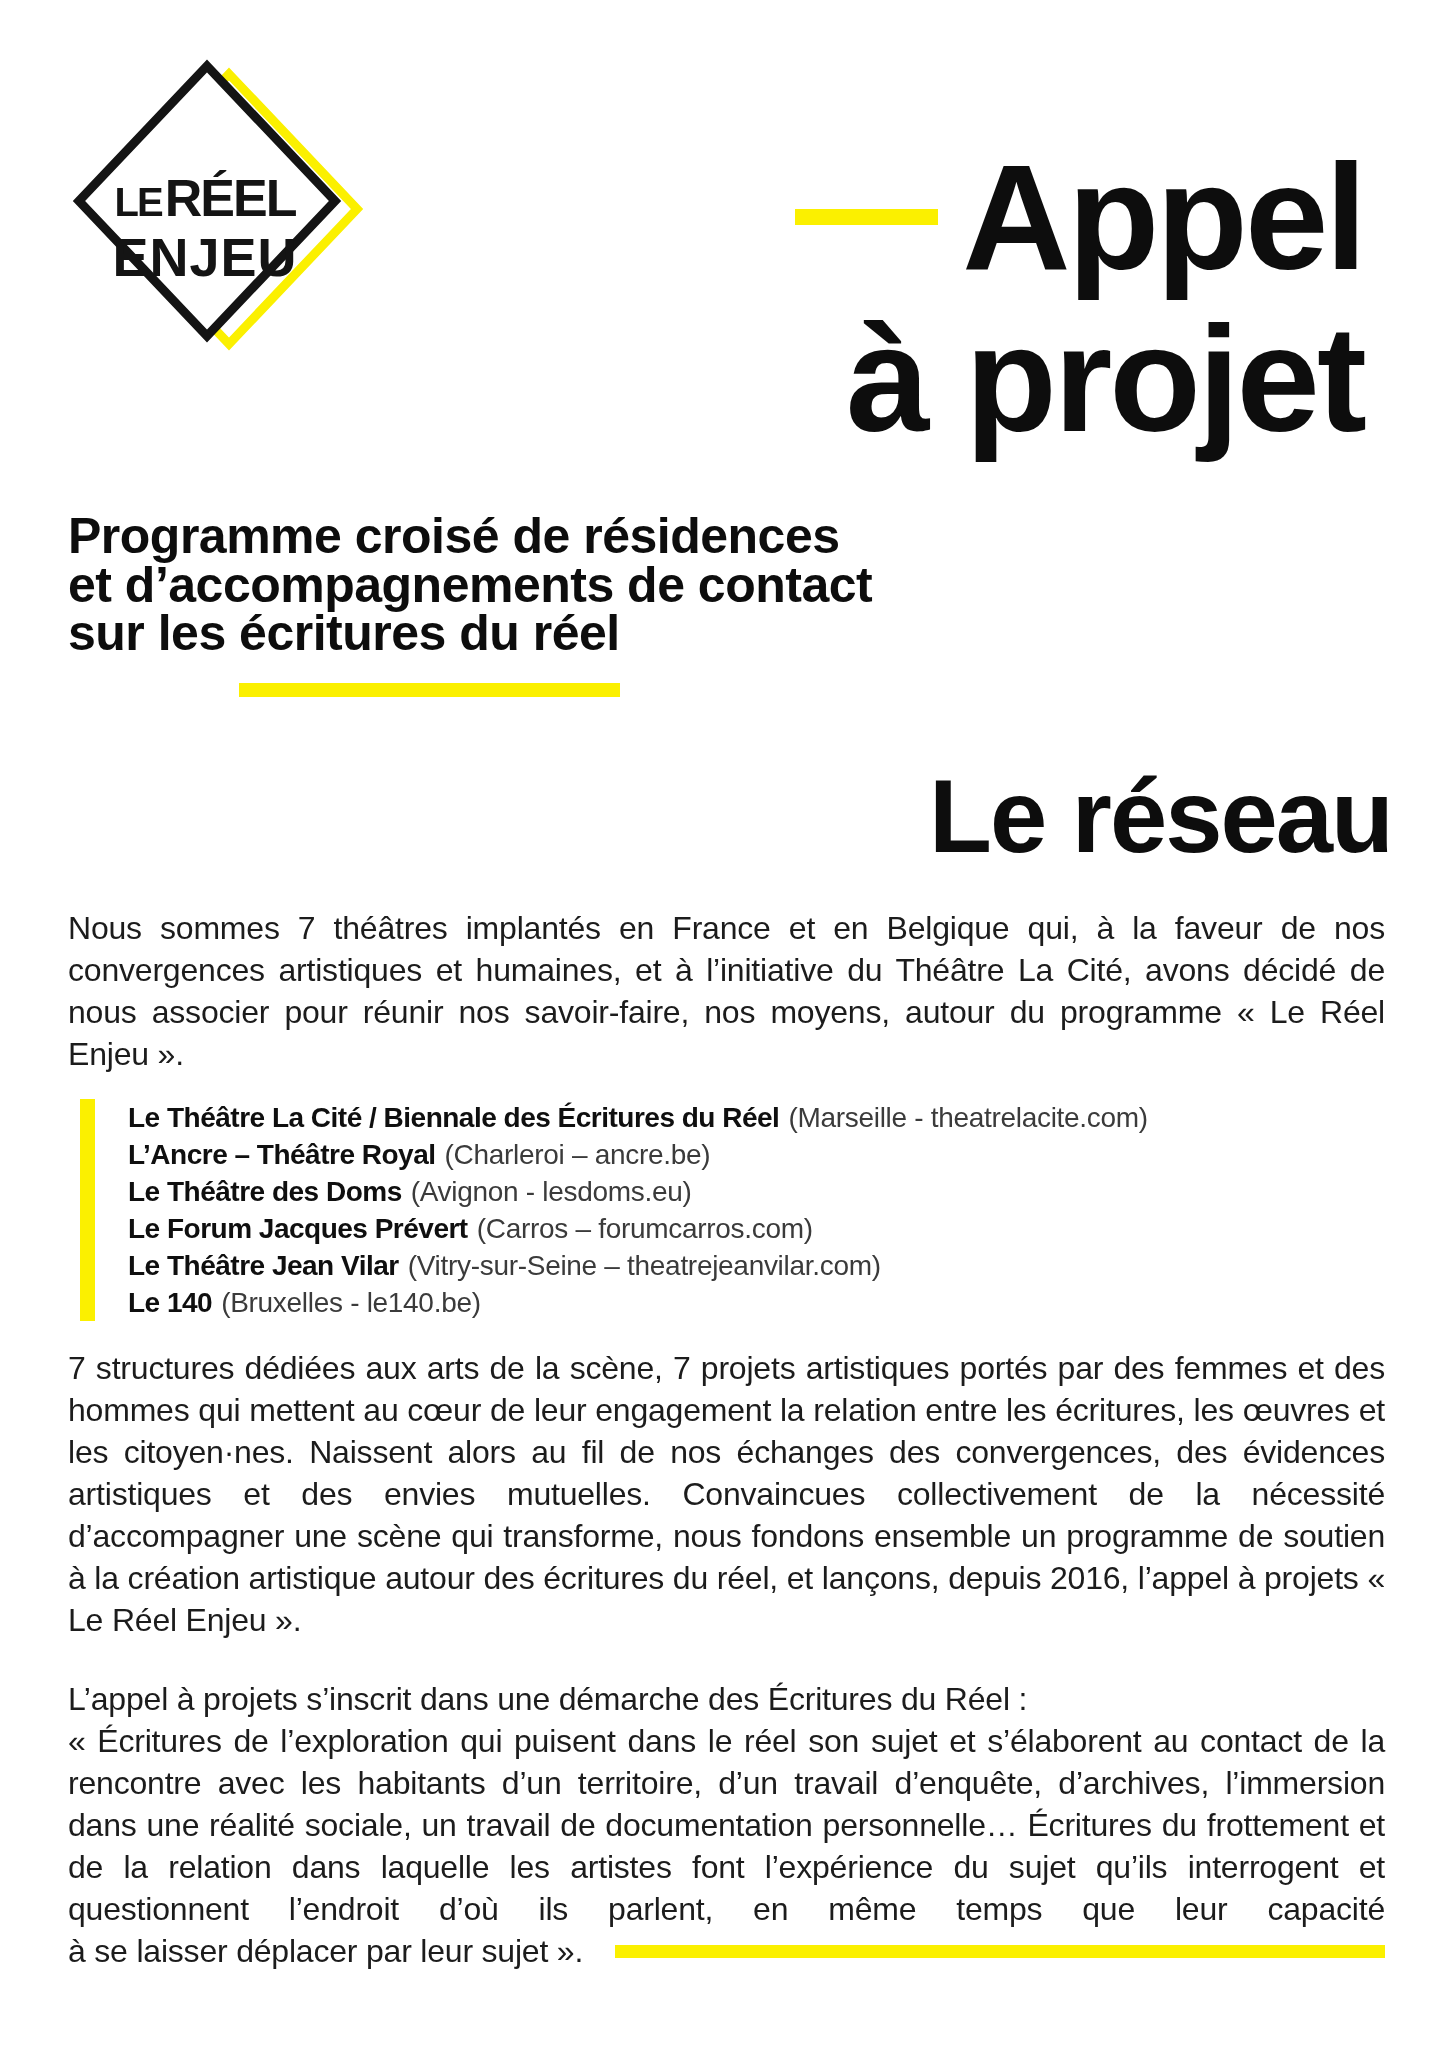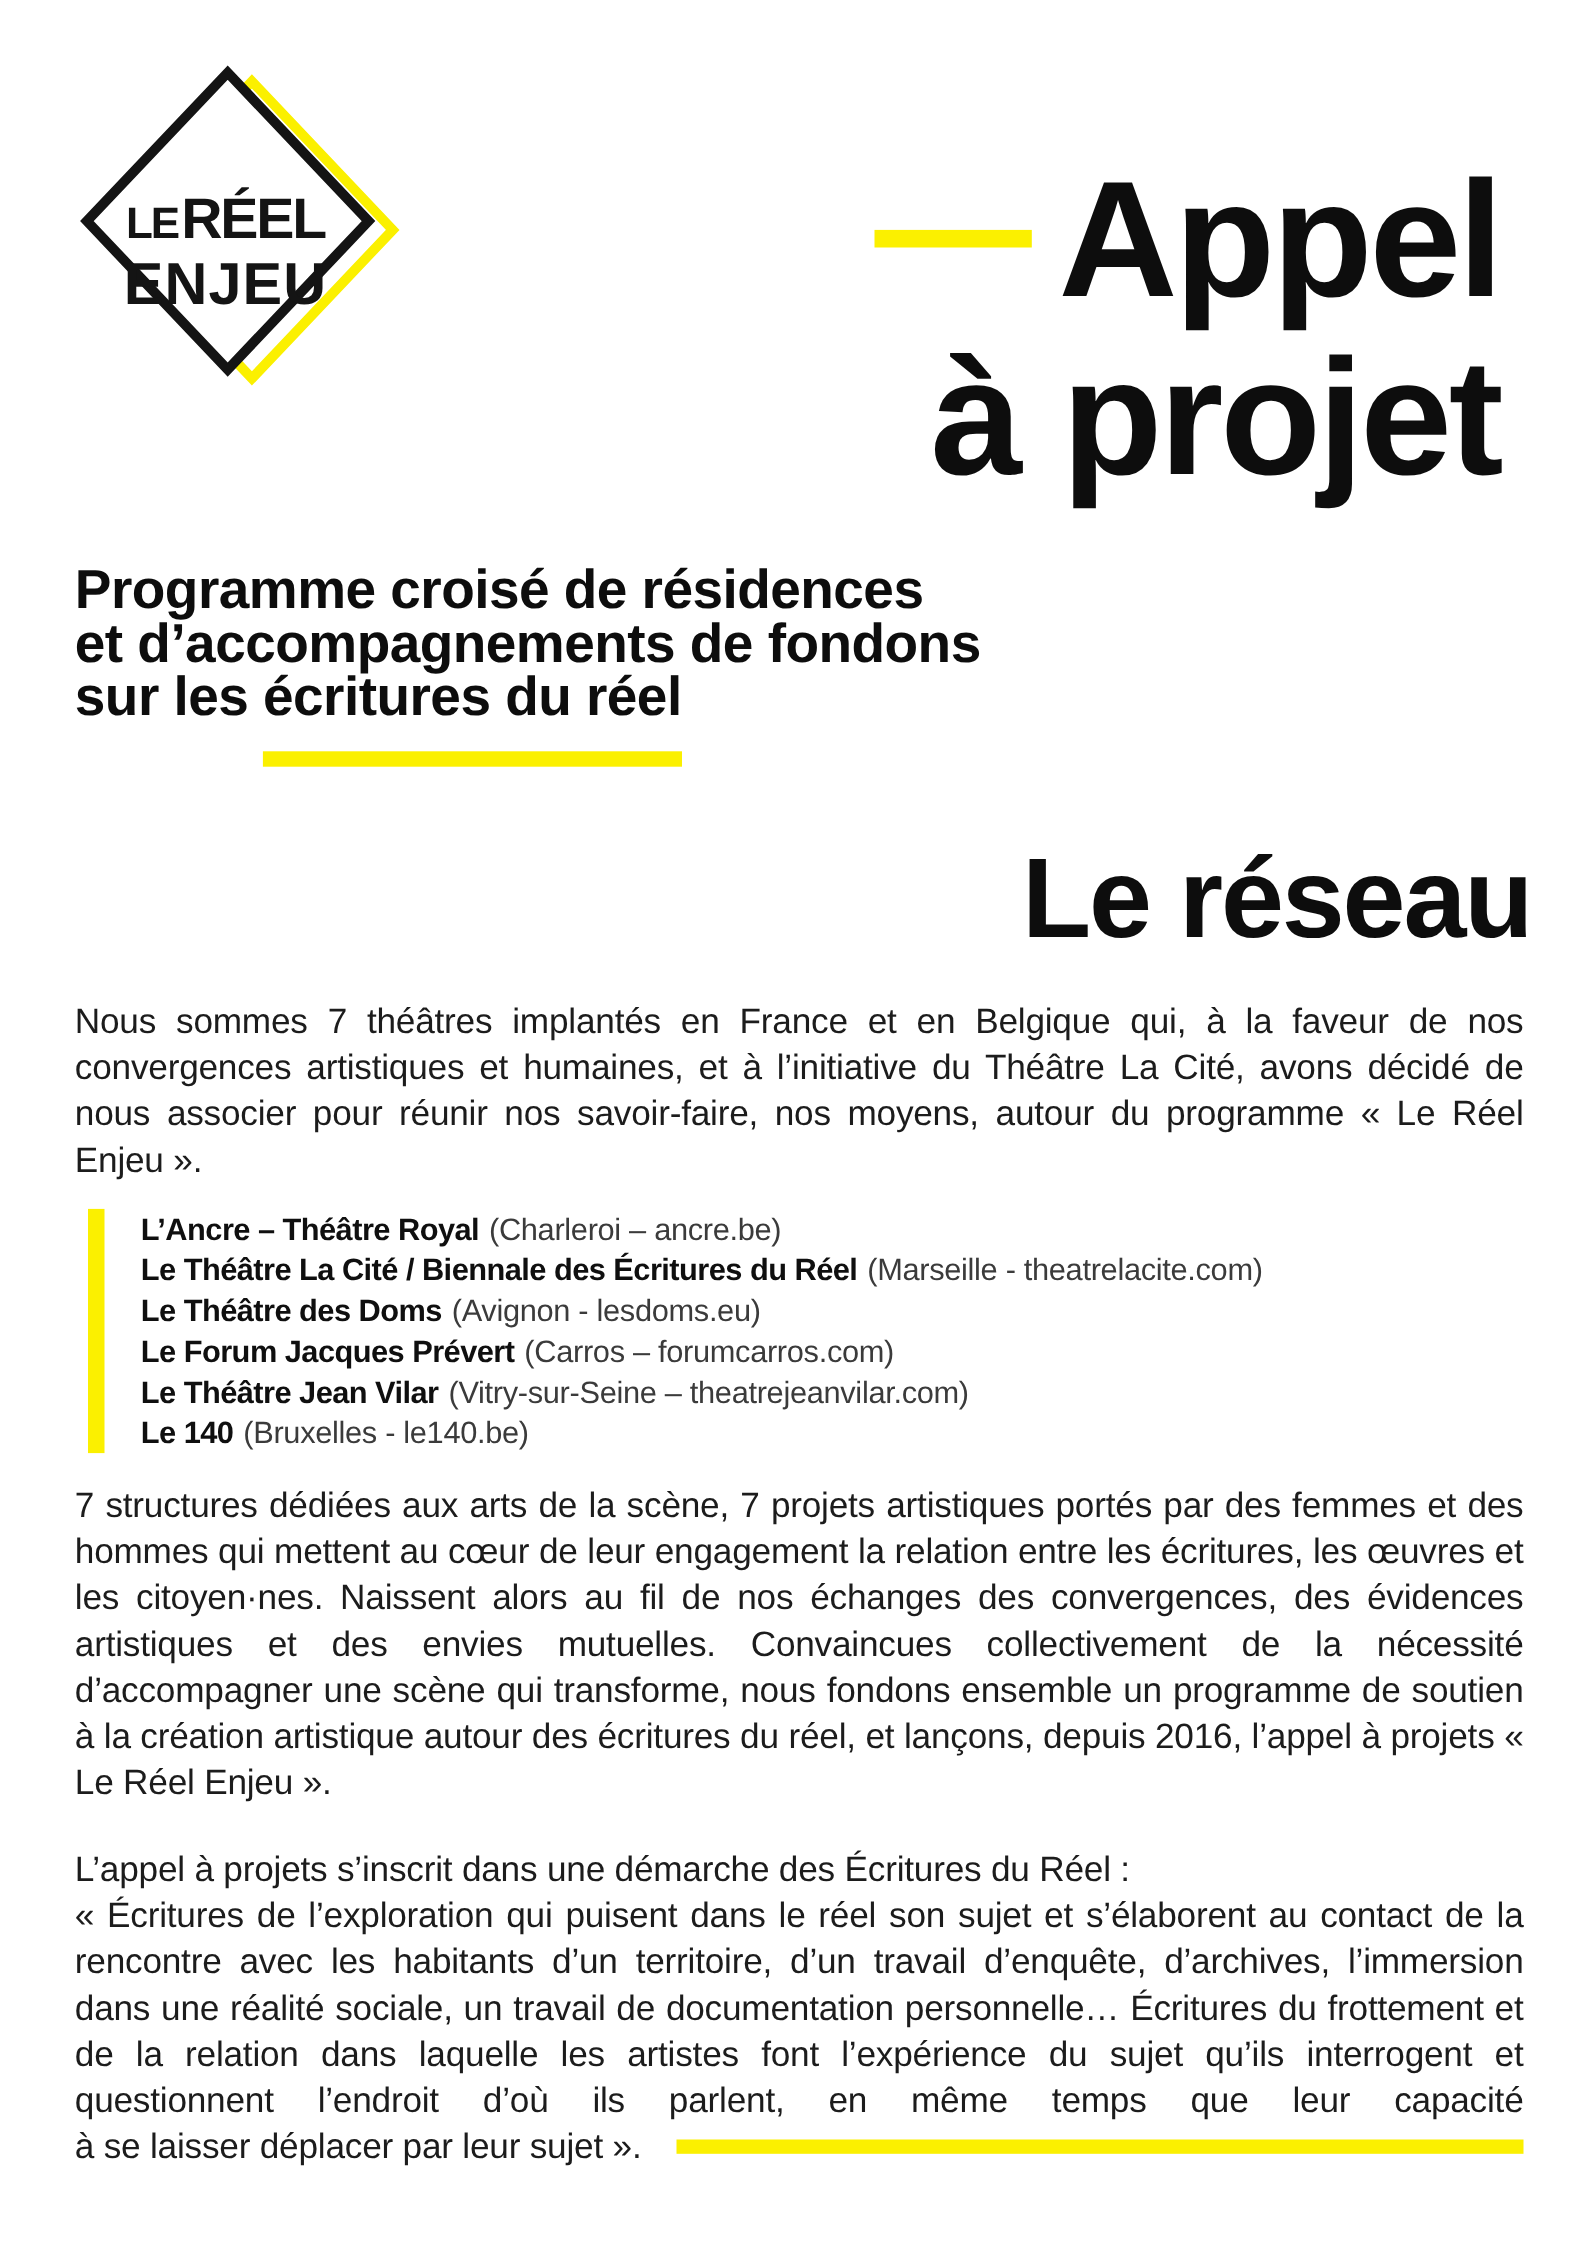--- a/index.html
+++ b/index.html
@@ -121,33 +121,33 @@
   <div class="title">
     <div class="title-line1">
       <span class="title-dash"></span>
       <span>Appel</span>
     </div>
     <div>à projet</div>
   </div>
 
   <div class="subtitle">
     <div>Programme croisé de résidences</div>
-    <div>et d’accompagnements de fondons</div>
+    <div>et d’accompagnements de contact</div>
     <div><span>sur les </span><span class="u">écritures du réel</span></div>
   </div>
 
   <div class="section-heading">Le réseau</div>
 
   <div class="content">
 
     <p>Nous sommes 7 théâtres implantés en France et en Belgique qui, à la faveur de nos convergences artistiques et humaines, et à l’initiative du Théâtre La Cité, avons décidé de nous associer pour réunir nos savoir-faire, nos moyens, autour du programme « Le Réel Enjeu ».</p>
 
     <div class="theater-list">
+      <div class="theater-item"><strong>Le Théâtre La Cité / Biennale des Écritures du Réel</strong><span class="details">(Marseille - theatrelacite.com)</span></div>
       <div class="theater-item"><strong>L’Ancre – Théâtre Royal</strong><span class="details">(Charleroi – ancre.be)</span></div>
-      <div class="theater-item"><strong>Le Théâtre La Cité / Biennale des Écritures du Réel</strong><span class="details">(Marseille - theatrelacite.com)</span></div>
       <div class="theater-item"><strong>Le Théâtre des Doms</strong><span class="details">(Avignon - lesdoms.eu)</span></div>
       <div class="theater-item"><strong>Le Forum Jacques Prévert</strong><span class="details">(Carros – forumcarros.com)</span></div>
       <div class="theater-item"><strong>Le Théâtre Jean Vilar</strong><span class="details">(Vitry-sur-Seine – theatrejeanvilar.com)</span></div>
       <div class="theater-item"><strong>Le 140</strong><span class="details">(Bruxelles - le140.be)</span></div>
     </div>
 
     <p class="para-structures">7 structures dédiées aux arts de la scène, 7 projets artistiques portés par des femmes et des hommes qui mettent au cœur de leur engagement la relation entre les écritures, les œuvres et les citoyen·nes. Naissent alors au fil de nos échanges des convergences, des évidences artistiques et des envies mutuelles. Convaincues collectivement de la nécessité d’accompagner une scène qui transforme, nous fondons ensemble un programme de soutien à la création artistique autour des écritures du réel, et lançons, depuis 2016, l’appel à projets « Le Réel Enjeu ».</p>
 
     <div class="demarche">
       <div>L’appel à projets s’inscrit dans une démarche des Écritures du Réel :</div>

